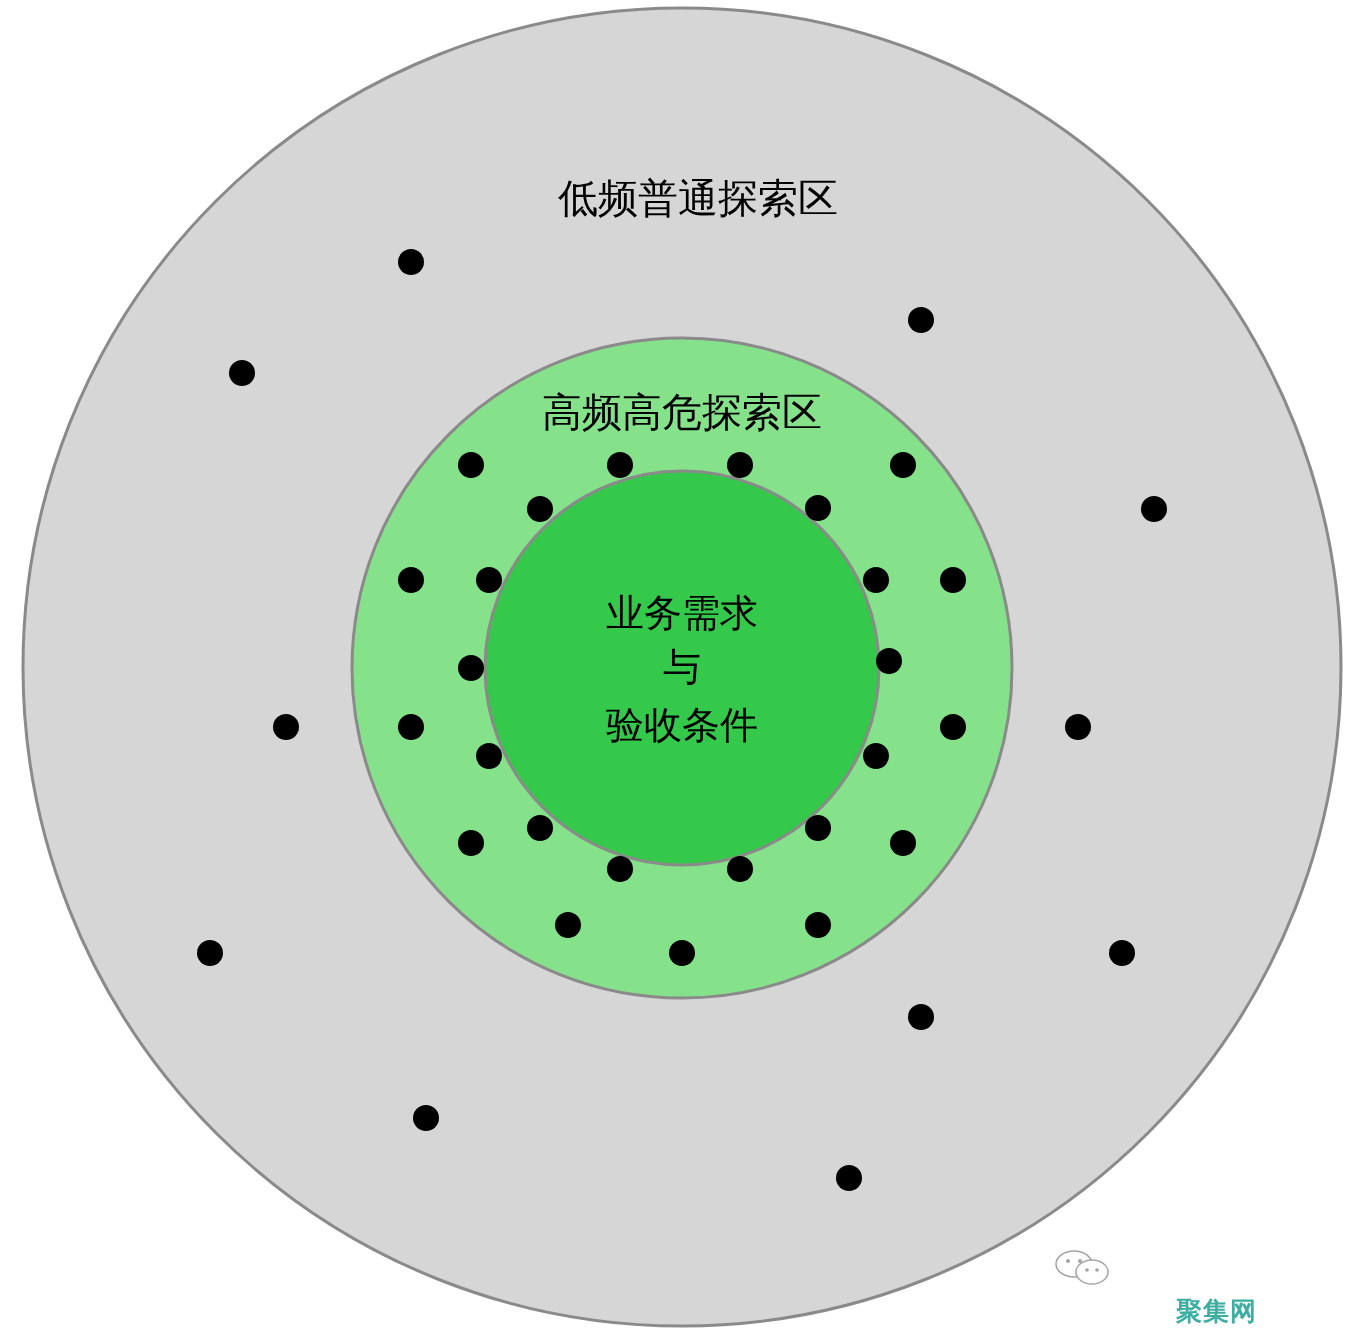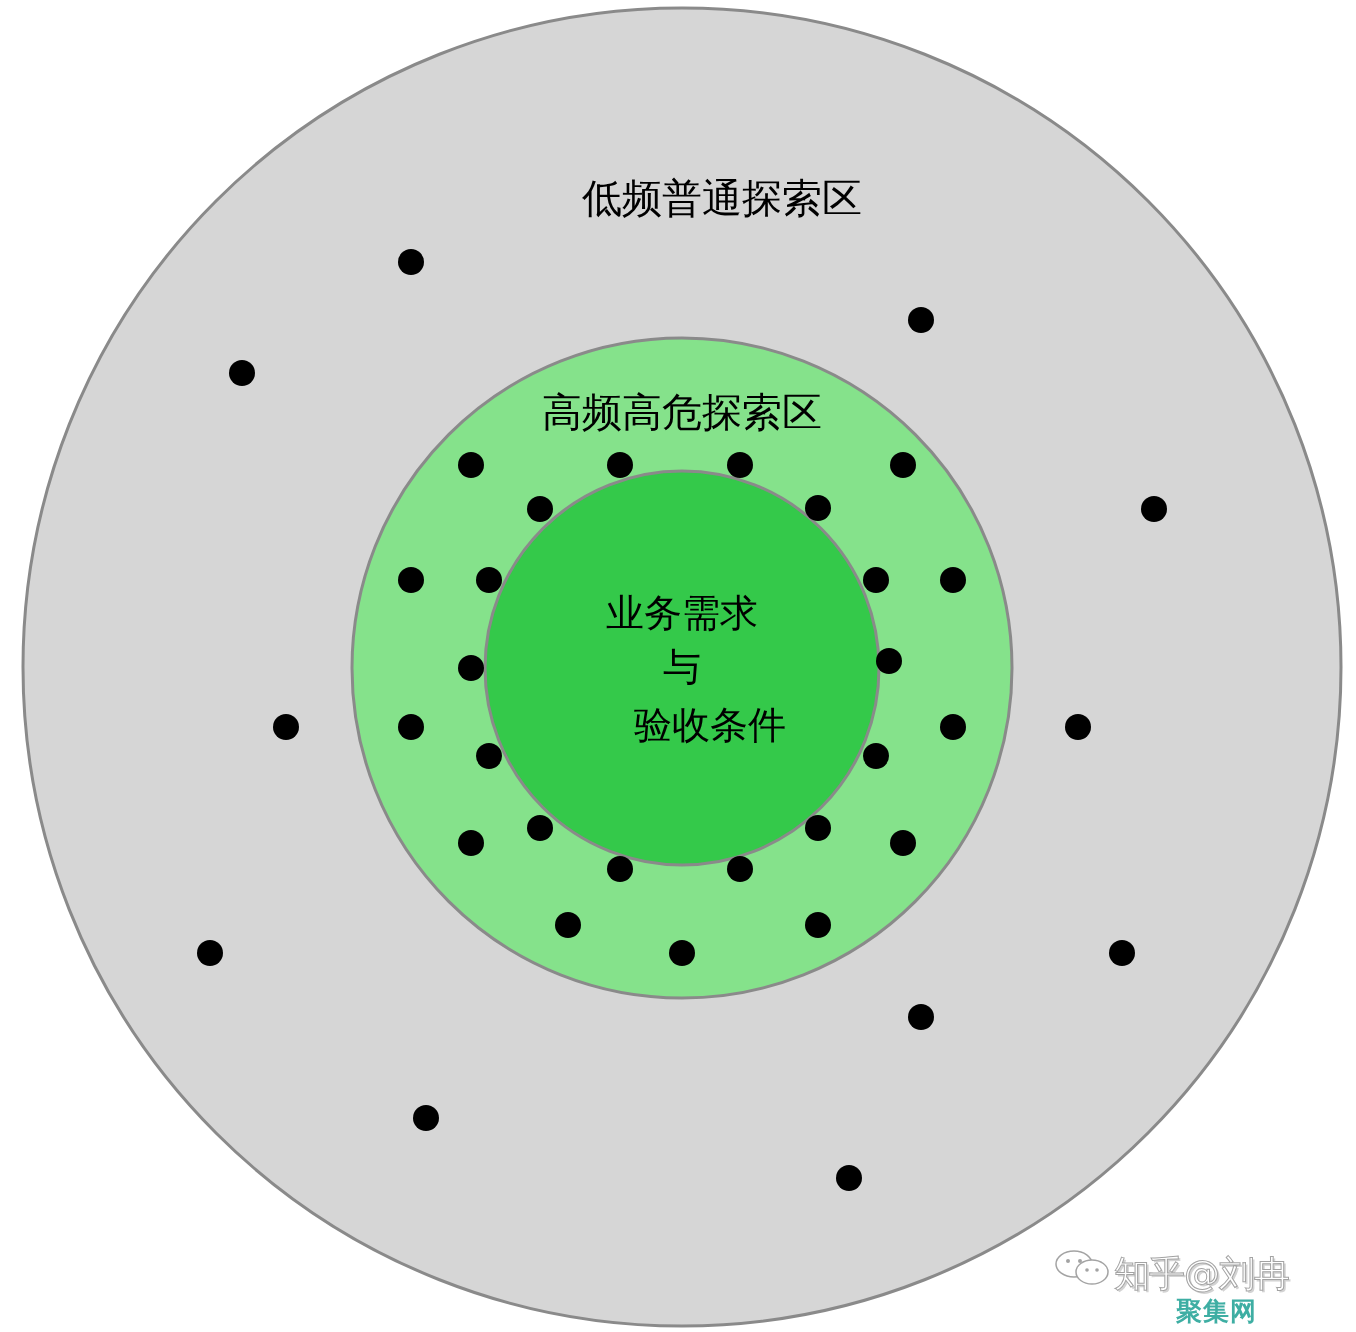--- a/index.html
+++ b/index.html
@@ -123,34 +123,33 @@
       <circle cx="286" cy="727" r="13" fill="#000000"></circle>
       <circle cx="1078" cy="727" r="13" fill="#000000"></circle>
       <circle cx="210" cy="953" r="13" fill="#000000"></circle>
       <circle cx="1122" cy="953" r="13" fill="#000000"></circle>
       <circle cx="921" cy="1017" r="13" fill="#000000"></circle>
       <circle cx="426" cy="1118" r="13" fill="#000000"></circle>
       <circle cx="849" cy="1178" r="13" fill="#000000"></circle>
     </g>
 </svg>
 
-<div id="label-outer" class="zone-label serif-label" style="left: 722px; top: 178px;">低频普通探索区</div>
+<div id="label-outer" class="zone-label serif-label" style="left: 698px; top: 178px;">低频普通探索区</div>
 
 <div id="label-middle" class="zone-label serif-label" style="left: 682px; top: 392px;">高频高危探索区</div>
 
 <div id="label-core" class="zone-label core-label" style="left: 682px; top: 590px;">
   <div class="core-line" style="top: 4px;">业务需求</div>
   <div class="core-line" style="top: 58px;">与</div>
-  <div class="core-line" style="top: 116px; margin-left: 28px;">验收条件</div>
+  <div class="core-line" style="top: 116px;">验收条件</div>
 </div>
 
 <div class="watermark">
   <svg class="watermark-icon" viewBox="0 0 62 40">
     <ellipse cx="22" cy="16" rx="18" ry="13" fill="#ffffff" stroke="#9a9a9a" stroke-width="1.5"></ellipse>
     <circle cx="16" cy="13" r="2" fill="#9a9a9a"></circle>
     <circle cx="28" cy="13" r="2" fill="#9a9a9a"></circle>
     <ellipse cx="40" cy="24" rx="16" ry="12" fill="#ffffff" stroke="#9a9a9a" stroke-width="1.5"></ellipse>
     <circle cx="35" cy="22" r="1.8" fill="#9a9a9a"></circle>
     <circle cx="45" cy="22" r="1.8" fill="#9a9a9a"></circle>
   </svg>
-  <div class="watermark-text">知乎@刘冉</div>
   <div class="watermark-brand" id="wm-brand" style="color: rgb(42, 166, 154);">聚集网</div>
 </div>
 
 </body></html>

